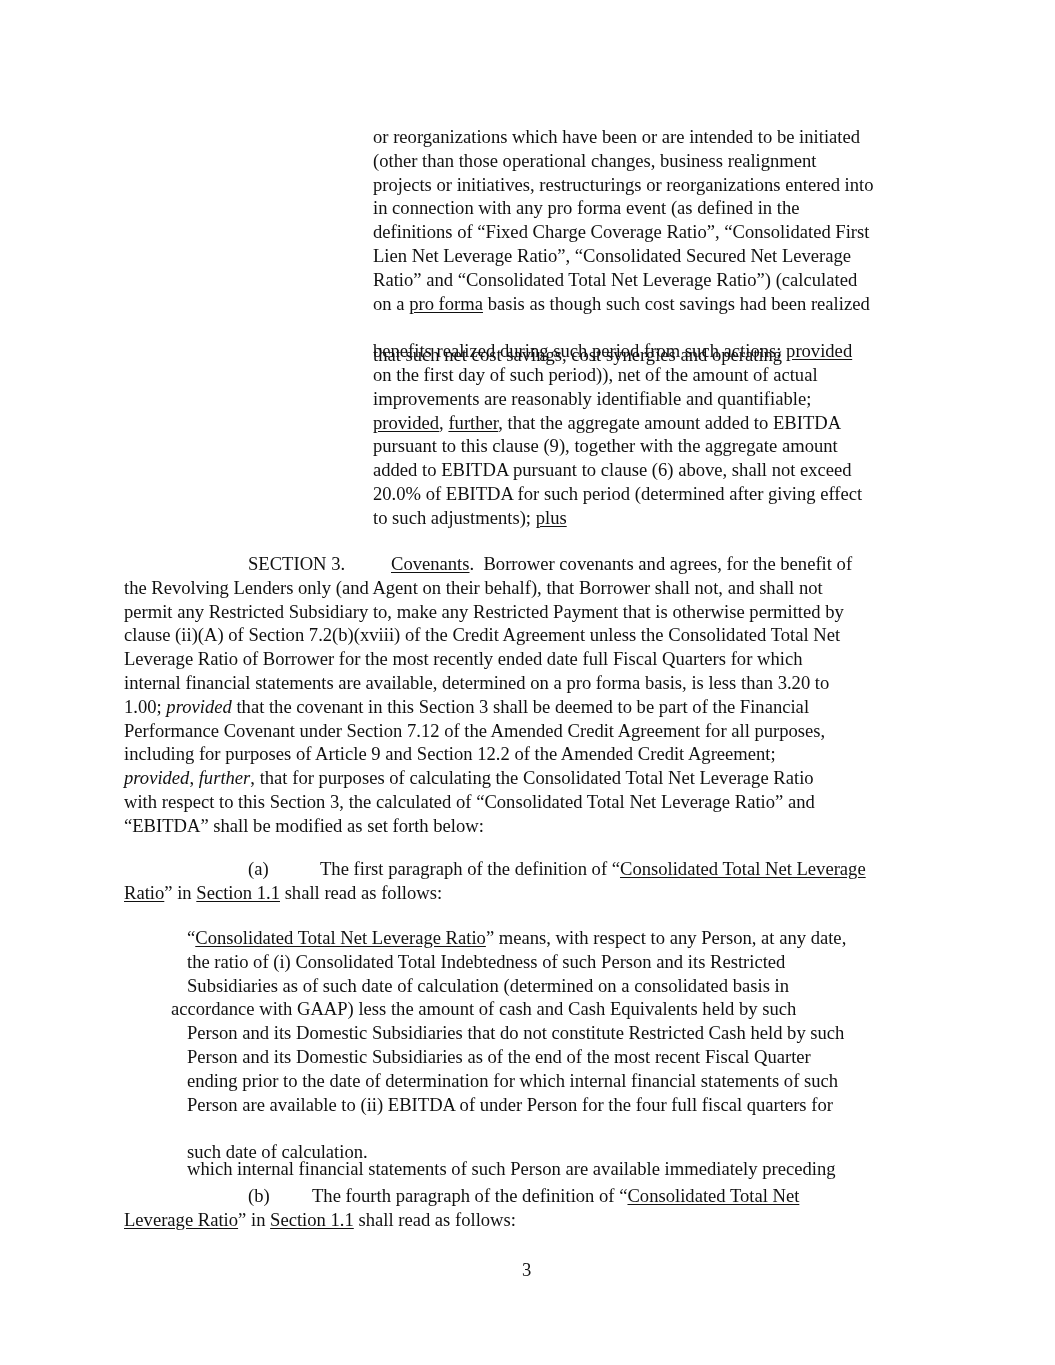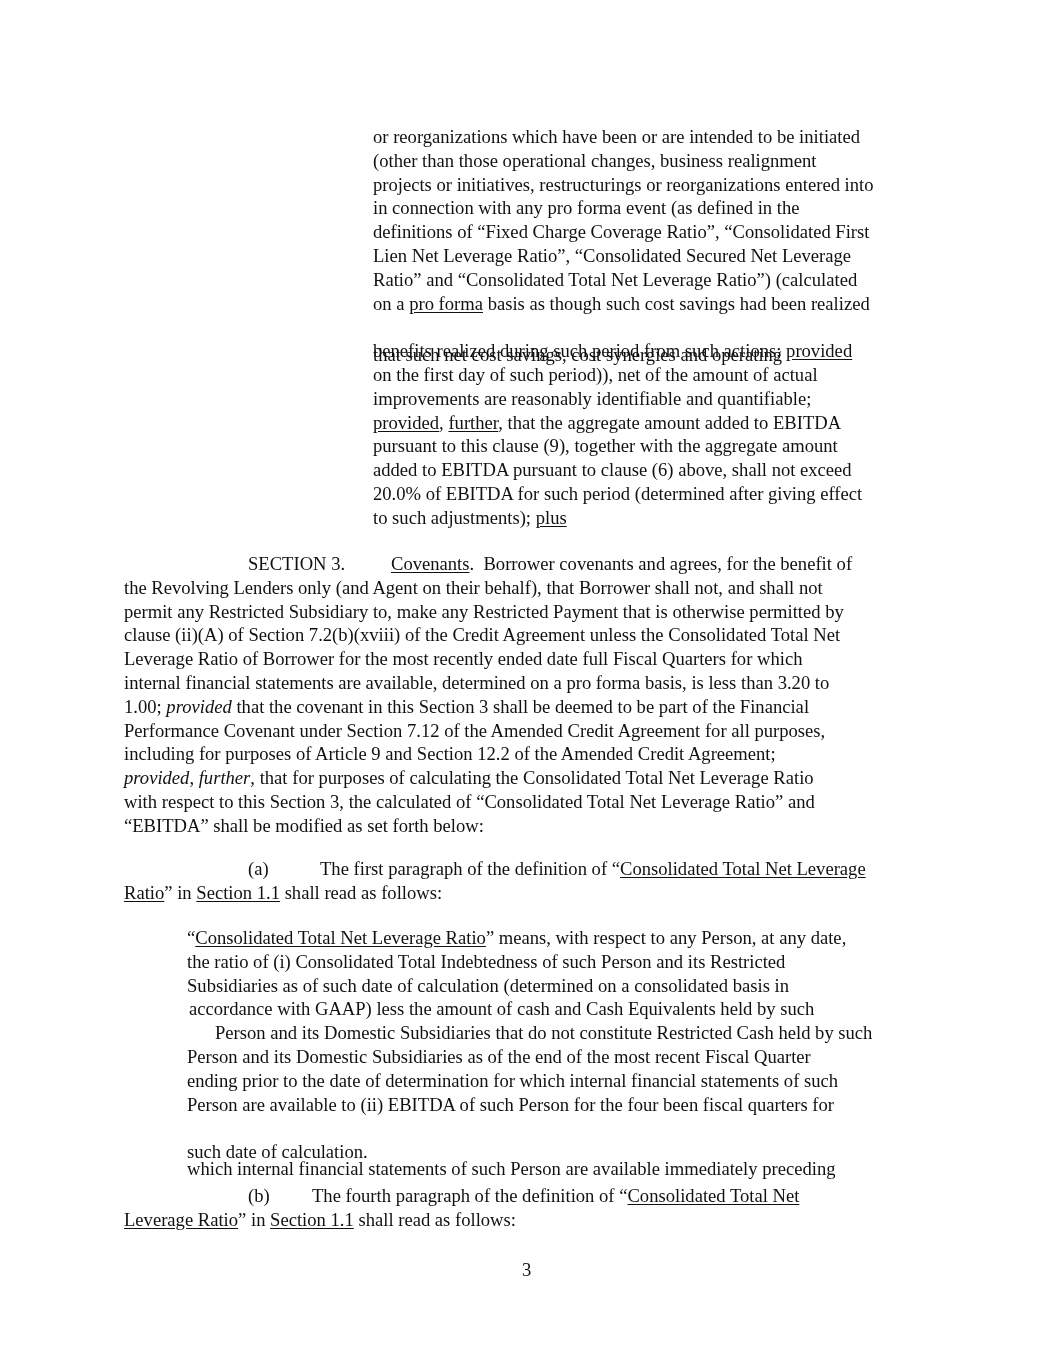--- a/index.html
+++ b/index.html
@@ -43,25 +43,25 @@
     <div class="line" style="left: 124px; top: 718.6px;">Performance Covenant under Section 7.12 of the Amended Credit Agreement for all purposes,</div>
     <div class="line" style="left: 124px; top: 742.4px;">including for purposes of Article 9 and Section 12.2 of the Amended Credit Agreement;</div>
     <div class="line" style="left: 124px; top: 766.2px;"><i>provided</i>, <i>further</i>, that for purposes of calculating the Consolidated Total Net Leverage Ratio</div>
     <div class="line" style="left: 124px; top: 790px;">with respect to this Section 3, the calculated of “Consolidated Total Net Leverage Ratio” and</div>
     <div class="line" style="left: 124px; top: 813.8px;">“EBITDA” shall be modified as set forth below:</div>
     <div class="line" style="left: 312px; top: 857px; margin-left: 8px;">The first paragraph of the definition of “<u>Consolidated Total Net Leverage</u></div>
     <div class="line" style="left: 124px; top: 880.8px;"><u>Ratio</u>” in <u>Section 1.1</u> shall read as follows:</div>
     <div class="line" style="left: 187px; top: 926px;">“<u>Consolidated Total Net Leverage Ratio</u>” means, with respect to any Person, at any date,</div>
     <div class="line" style="left: 187px; top: 949.8px;">the ratio of (i) Consolidated Total Indebtedness of such Person and its Restricted</div>
     <div class="line" style="left: 187px; top: 973.6px;">Subsidiaries as of such date of calculation (determined on a consolidated basis in</div>
-    <div class="line" style="left: 189px; top: 997.4px;">accordance with GAAP) less the amount of cash and Cash Equivalents held by such</div>
-    <div class="line" style="left: 187px; top: 1021.2px; margin-left: 28px;">Person and its Domestic Subsidiaries that do not constitute Restricted Cash held by such</div>
+    <div class="line" style="left: 171px; top: 997.4px;">accordance with GAAP) less the amount of cash and Cash Equivalents held by such</div>
+    <div class="line" style="left: 187px; top: 1021.2px;">Person and its Domestic Subsidiaries that do not constitute Restricted Cash held by such</div>
     <div class="line" style="left: 187px; top: 1045px;">Person and its Domestic Subsidiaries as of the end of the most recent Fiscal Quarter</div>
     <div class="line" style="left: 187px; top: 1068.8px;">ending prior to the date of determination for which internal financial statements of such</div>
-    <div class="line" style="left: 187px; top: 1092.6px;">Person are available to (ii) EBITDA of such Person for the four been fiscal quarters for</div>
+    <div class="line" style="left: 187px; top: 1092.6px;">Person are available to (ii) EBITDA of under Person for the four full fiscal quarters for</div>
     <div class="line" style="left: 187px; top: 1157px;">which internal financial statements of such Person are available immediately preceding</div>
     <div class="line" style="left: 187px; top: 1140.2px;">such date of calculation.</div>
     <div class="line" style="left: 312px; top: 1184px;">The fourth paragraph of the definition of “<u>Consolidated Total Net</u></div>
     <div class="line" style="left: 124px; top: 1207.8px;"><u>Leverage Ratio</u>” in <u>Section 1.1</u> shall read as follows:</div>
   </div>
 
 <div class="line" style="left:248px; top:552px;">SECTION 3.</div>
 <div class="line" style="left:248px; top:857px;">(a)</div>
 <div class="line" style="left:248px; top:1184px;">(b)</div>
 <div class="line" style="left:522px; top:1258px;">3</div>

